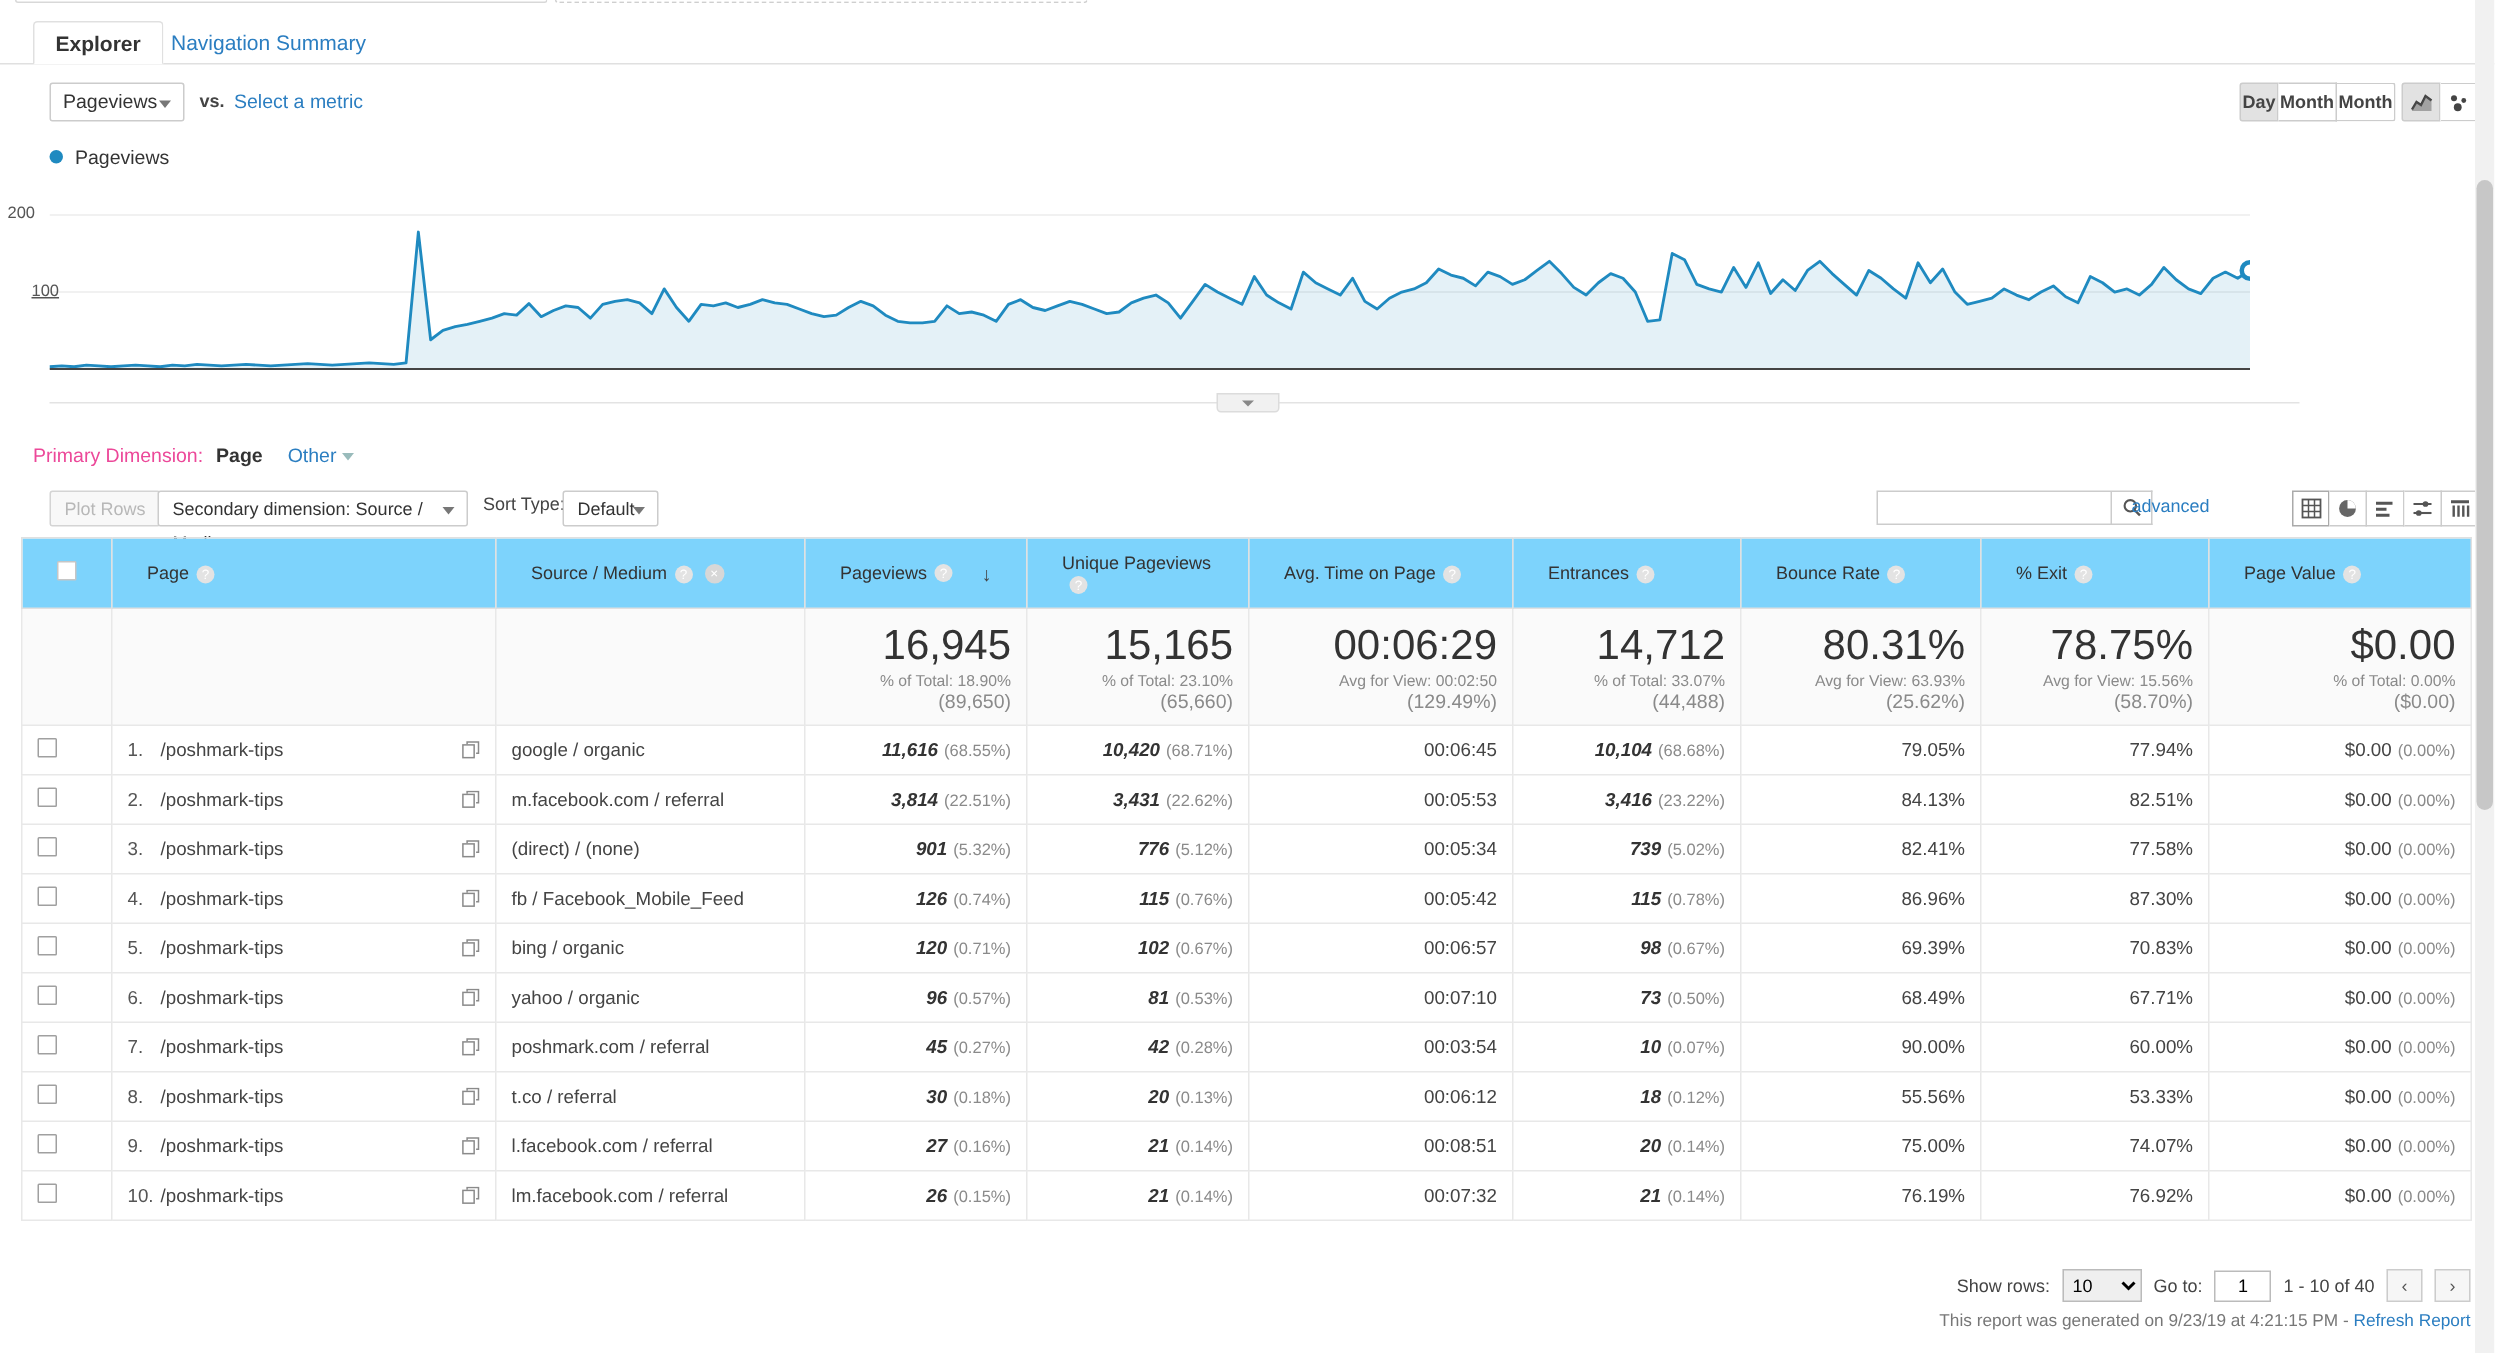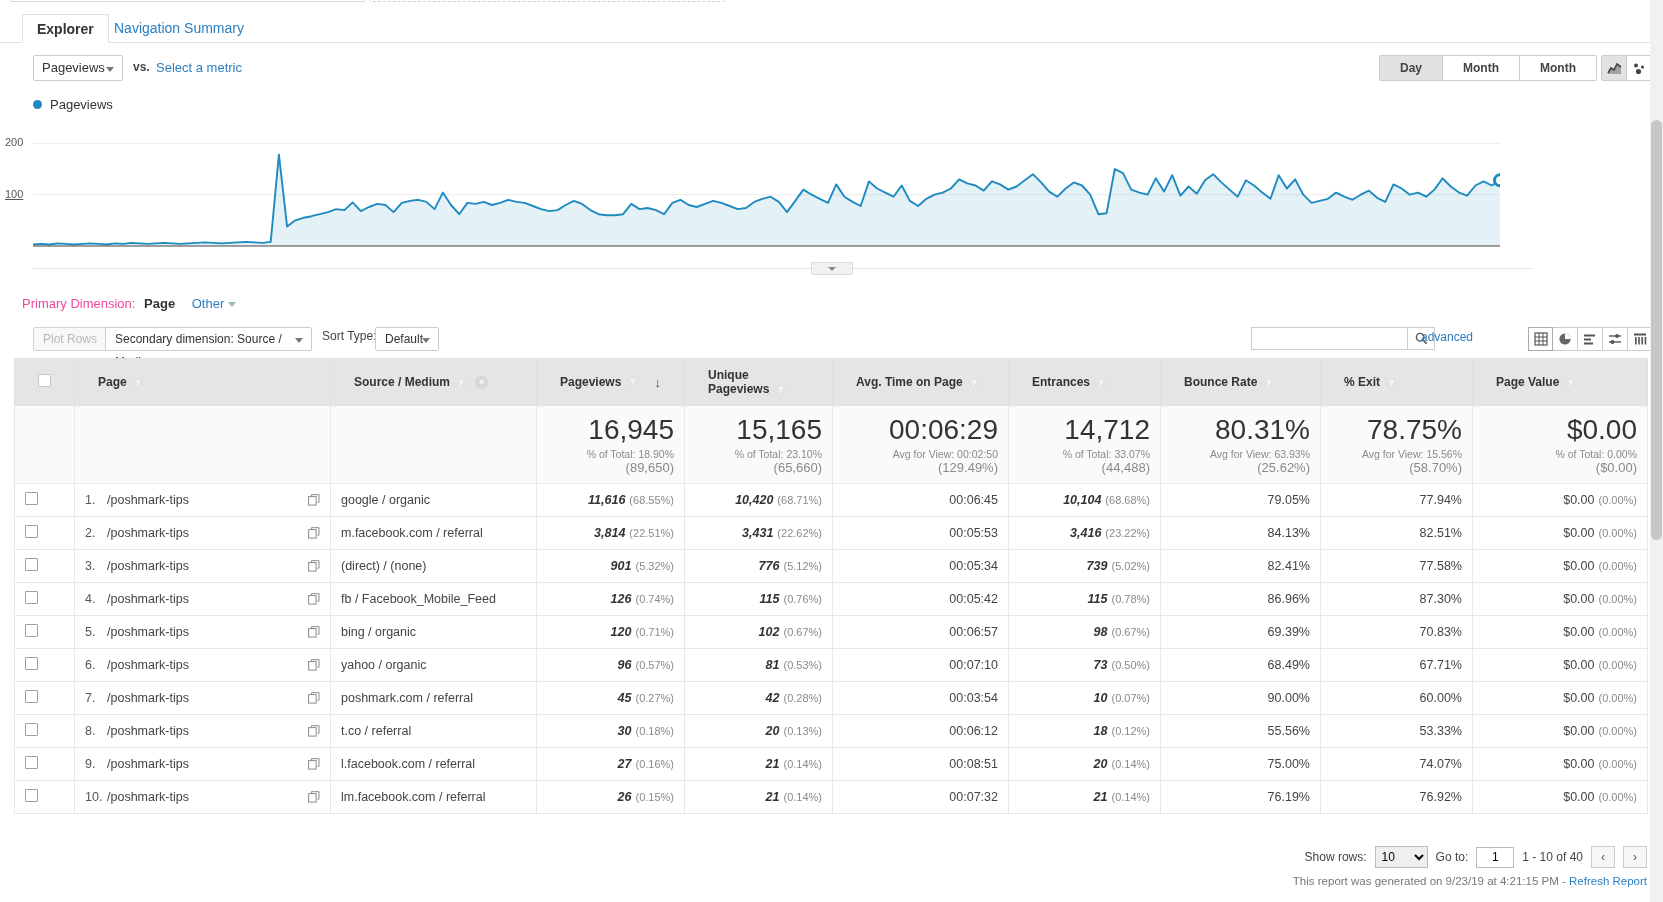--- a/index.html
+++ b/index.html
@@ -36,21 +36,21 @@
             border:1px solid #ccc; border-radius:2px; background:#fff;
             font-size:13px; color:#333; }
   .selbox .lbl { position:absolute; left:8px; top:4px; }
   .selbox .car { position:absolute; right:8px; top:11px;
                  width:0;height:0;border-left:4px solid transparent;border-right:4px solid transparent;
                  border-top:5px solid #777; }
   .vs { position:absolute; left:133px; top:5px; font-weight:bold; font-size:12px; color:#444; }
   .selmetric { position:absolute; left:156px; top:5px; color:#2b7ec1; cursor:pointer; font-size:13px;}
 
   .dwmgroup { position:absolute; right:66px; top:0; display:flex; }
-  .dwm { height:26px; line-height:25px; padding:0 20px; border:1px solid #ccc;
+  .dwm { height:26px; line-height:25px; padding:0 1px; border:1px solid #ccc;
          border-left:none; background:#fff; font-size:12px; font-weight:bold; color:#444; cursor:pointer;}
   .dwm:first-child { border-left:1px solid #ccc; border-radius:2px 0 0 2px; }
   .dwm:last-child { border-radius:0 2px 2px 0; }
   .dwm.sel { background:#e2e2e2; }
 
   .charticons { position:absolute; right:10px; top:0; display:flex; }
   .cicon { width:26px;height:26px;border:1px solid #ccc; background:#fff; cursor:pointer;
            display:flex;align-items:center;justify-content:center; }
   .cicon:first-child { border-radius:2px 0 0 2px; background:#e2e2e2; }
   .cicon:last-child { border-left:none; border-radius:0 2px 2px 0; }
@@ -101,22 +101,22 @@
   .advanced { position:absolute; right:190px; top:6px; color:#2b7ec1; font-size:12px; cursor:pointer;}
   .viewicons { position:absolute; right:10px; top:3px; display:flex; }
   .vicon { width:25px;height:24px;border:1px solid #ccc;border-left:none;background:#fff;
            cursor:pointer; display:flex;align-items:center;justify-content:center;}
   .vicon:first-child { border-left:1px solid #ccc; background:#fff; }
   .vicon.sel { background:#fff; border-color:#aaa; }
 
   
   table.gatable { position:absolute; top:358px; left:14px; width:1634px;
                   border-collapse:collapse; font-size:12.5px; }
-  table.gatable th { background:#e5e5e5; border:1px solid #e0e0e0;
-                     font-size:12px; color:#333; font-weight:bold;
+  table.gatable th { background:#7dd3fc; border:1px solid #e0e0e0;
+                     font-size:12px; color:#333; font-weight:normal;
                      padding:9px 23px; text-align:left; height:30px; vertical-align:middle;}
   table.gatable td { border:1px solid #e8e8e8; padding:8px 10px; vertical-align:middle; color:#444;}
   .qm { display:inline-block; width:12px;height:12px;border-radius:50%;
         background:#e3e3e3; color:#fff; font-size:9px; line-height:12px;
         text-align:center; margin-left:5px; vertical-align:middle; cursor:pointer; }
   .xbadge { display:inline-block; width:13px;height:13px;border-radius:50%;
         background:#d7d7d7; color:#fff; font-size:9px; line-height:13px;
         text-align:center; margin-left:8px; vertical-align:middle; cursor:pointer;}
   .sortarrow { float:right; color:#444; font-size:13px; }
   th.num, td.num { text-align:right; }
@@ -206,21 +206,21 @@
   <div class="chartwrap">
     <svg class="chartsvg" id="chart-svg" width="1467" height="134">
         <line x1="0" y1="76.69565217391305" x2="1467" y2="76.69565217391305" stroke="#ececec" stroke-width="1"></line>
         <line x1="0" y1="25.391304347826093" x2="1467" y2="25.391304347826093" stroke="#ececec" stroke-width="1"></line>
         <polygon points="0,128 0.0,126.5 8.2,125.9 16.4,126.5 24.6,125.4 32.8,125.9 41.0,126.5 49.2,125.9 57.4,125.4 65.6,125.9 73.8,126.5 82.0,125.4 90.2,125.9 98.3,124.9 106.5,125.4 114.7,125.9 122.9,125.4 131.1,124.9 139.3,125.4 147.5,125.9 155.7,125.4 163.9,124.9 172.1,124.4 180.3,124.9 188.5,125.4 196.7,124.9 204.9,124.4 213.1,123.9 221.3,124.4 229.5,124.9 237.7,123.9 245.9,36.7 254.1,108.5 262.3,102.3 270.5,99.8 278.6,98.2 286.8,96.2 295.0,94.1 303.2,91.1 311.4,92.1 319.6,84.4 327.8,93.1 336.0,89.0 344.2,85.9 352.4,87.0 360.6,94.1 368.8,84.9 377.0,82.9 385.2,81.8 393.4,83.9 401.6,91.1 409.8,74.6 418.0,87.0 426.2,96.2 434.4,84.9 442.6,85.9 450.8,83.9 458.9,87.0 467.1,84.9 475.3,81.8 483.5,83.9 491.7,84.9 499.9,88.0 508.1,91.1 516.3,93.1 524.5,92.1 532.7,87.0 540.9,82.9 549.1,85.9 557.3,92.1 565.5,96.2 573.7,97.2 581.9,97.2 590.1,96.2 598.3,85.9 606.5,91.1 614.7,90.0 622.9,92.1 631.1,96.2 639.3,84.9 647.4,81.8 655.6,87.0 663.8,89.0 672.0,85.9 680.2,82.9 688.4,84.9 696.6,88.0 704.8,91.1 713.0,90.0 721.2,83.9 729.4,80.8 737.6,78.7 745.8,83.9 754.0,94.1 762.2,82.9 770.4,71.6 778.6,76.7 786.8,80.8 795.0,84.9 803.2,66.4 811.4,78.7 819.6,83.9 827.7,88.0 835.9,63.4 844.1,70.5 852.3,74.6 860.5,78.7 868.7,67.5 876.9,82.9 885.1,88.0 893.3,80.8 901.5,76.7 909.7,74.6 917.9,70.5 926.1,61.3 934.3,65.4 942.5,67.5 950.7,72.6 958.9,63.4 967.1,66.4 975.3,71.6 983.5,68.5 991.7,62.3 999.9,56.2 1008.1,64.4 1016.2,73.6 1024.4,78.7 1032.6,70.5 1040.8,64.4 1049.0,67.5 1057.2,76.7 1065.4,96.2 1073.6,95.2 1081.8,51.0 1090.0,55.1 1098.2,71.6 1106.4,74.6 1114.6,76.7 1122.8,60.3 1131.0,73.6 1139.2,57.2 1147.4,77.7 1155.6,68.5 1163.8,75.7 1172.0,62.3 1180.2,56.2 1188.4,64.4 1196.5,71.6 1204.7,78.7 1212.9,62.3 1221.1,67.5 1229.3,74.6 1237.5,80.8 1245.7,57.2 1253.9,70.5 1262.1,61.3 1270.3,76.7 1278.5,84.9 1286.7,82.9 1294.9,80.8 1303.1,74.6 1311.3,78.7 1319.5,81.8 1327.7,76.7 1335.9,72.6 1344.1,79.8 1352.3,83.9 1360.5,66.4 1368.7,70.5 1376.8,76.7 1385.0,74.6 1393.2,78.7 1401.4,71.6 1409.6,60.3 1417.8,68.5 1426.0,74.6 1434.2,77.7 1442.4,67.5 1450.6,63.4 1458.8,67.5 1467.0,62.3 1467,128" fill="#1f8ac0" opacity="0.12"></polygon>
         <polyline points="0.0,126.5 8.2,125.9 16.4,126.5 24.6,125.4 32.8,125.9 41.0,126.5 49.2,125.9 57.4,125.4 65.6,125.9 73.8,126.5 82.0,125.4 90.2,125.9 98.3,124.9 106.5,125.4 114.7,125.9 122.9,125.4 131.1,124.9 139.3,125.4 147.5,125.9 155.7,125.4 163.9,124.9 172.1,124.4 180.3,124.9 188.5,125.4 196.7,124.9 204.9,124.4 213.1,123.9 221.3,124.4 229.5,124.9 237.7,123.9 245.9,36.7 254.1,108.5 262.3,102.3 270.5,99.8 278.6,98.2 286.8,96.2 295.0,94.1 303.2,91.1 311.4,92.1 319.6,84.4 327.8,93.1 336.0,89.0 344.2,85.9 352.4,87.0 360.6,94.1 368.8,84.9 377.0,82.9 385.2,81.8 393.4,83.9 401.6,91.1 409.8,74.6 418.0,87.0 426.2,96.2 434.4,84.9 442.6,85.9 450.8,83.9 458.9,87.0 467.1,84.9 475.3,81.8 483.5,83.9 491.7,84.9 499.9,88.0 508.1,91.1 516.3,93.1 524.5,92.1 532.7,87.0 540.9,82.9 549.1,85.9 557.3,92.1 565.5,96.2 573.7,97.2 581.9,97.2 590.1,96.2 598.3,85.9 606.5,91.1 614.7,90.0 622.9,92.1 631.1,96.2 639.3,84.9 647.4,81.8 655.6,87.0 663.8,89.0 672.0,85.9 680.2,82.9 688.4,84.9 696.6,88.0 704.8,91.1 713.0,90.0 721.2,83.9 729.4,80.8 737.6,78.7 745.8,83.9 754.0,94.1 762.2,82.9 770.4,71.6 778.6,76.7 786.8,80.8 795.0,84.9 803.2,66.4 811.4,78.7 819.6,83.9 827.7,88.0 835.9,63.4 844.1,70.5 852.3,74.6 860.5,78.7 868.7,67.5 876.9,82.9 885.1,88.0 893.3,80.8 901.5,76.7 909.7,74.6 917.9,70.5 926.1,61.3 934.3,65.4 942.5,67.5 950.7,72.6 958.9,63.4 967.1,66.4 975.3,71.6 983.5,68.5 991.7,62.3 999.9,56.2 1008.1,64.4 1016.2,73.6 1024.4,78.7 1032.6,70.5 1040.8,64.4 1049.0,67.5 1057.2,76.7 1065.4,96.2 1073.6,95.2 1081.8,51.0 1090.0,55.1 1098.2,71.6 1106.4,74.6 1114.6,76.7 1122.8,60.3 1131.0,73.6 1139.2,57.2 1147.4,77.7 1155.6,68.5 1163.8,75.7 1172.0,62.3 1180.2,56.2 1188.4,64.4 1196.5,71.6 1204.7,78.7 1212.9,62.3 1221.1,67.5 1229.3,74.6 1237.5,80.8 1245.7,57.2 1253.9,70.5 1262.1,61.3 1270.3,76.7 1278.5,84.9 1286.7,82.9 1294.9,80.8 1303.1,74.6 1311.3,78.7 1319.5,81.8 1327.7,76.7 1335.9,72.6 1344.1,79.8 1352.3,83.9 1360.5,66.4 1368.7,70.5 1376.8,76.7 1385.0,74.6 1393.2,78.7 1401.4,71.6 1409.6,60.3 1417.8,68.5 1426.0,74.6 1434.2,77.7 1442.4,67.5 1450.6,63.4 1458.8,67.5 1467.0,62.3" fill="none" stroke="#1f8ac0" stroke-width="1.9" stroke-linejoin="round"></polyline>
         <line x1="0" y1="128" x2="1467" y2="128" stroke="#444" stroke-width="1.2"></line>
         <circle cx="1467" cy="62.33043478260869" r="5.5" fill="#fff" stroke="#1f8ac0" stroke-width="3"></circle>
       </svg>
     <div class="ylab" id="ytick-0" style="left: 5px; top: 18.3913px;">200</div>
-    <div class="ylab" id="ytick-1" style="left: 5px; top: 69.6957px; text-decoration: underline;">100</div>
+    <div class="ylab" id="ytick-1" style="left: 21px; top: 69.6957px; text-decoration: underline;">100</div>
   </div>
   <div class="chartfooter"></div>
   <div class="collapser">
     <span style="width:0;height:0;border-left:4px solid transparent;border-right:4px solid transparent;border-top:4px solid #888;"></span>
   </div>
 
   <div class="primrow">
     <span class="k">Primary Dimension:</span>
     <span class="v">Page</span>
     <span class="other">

